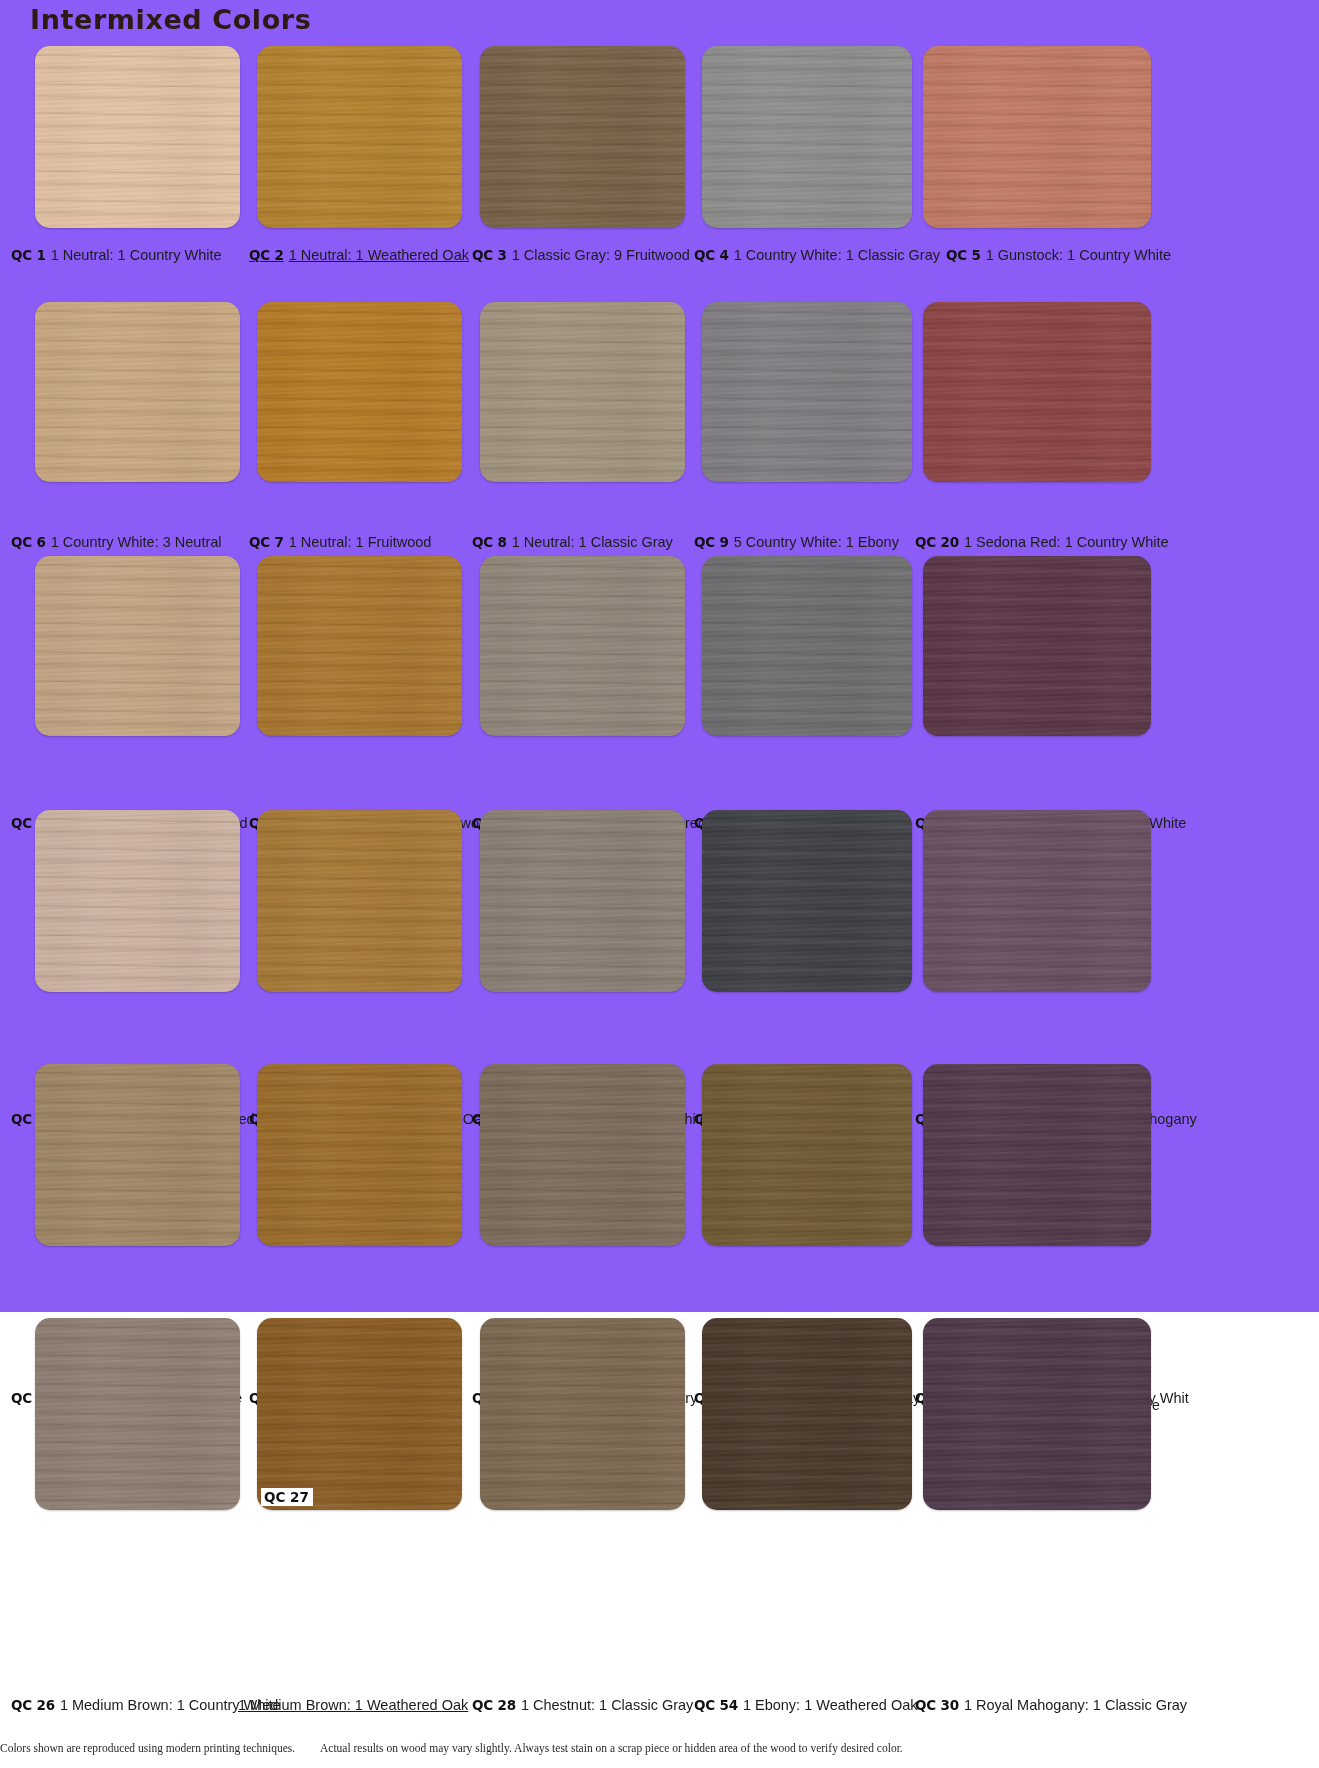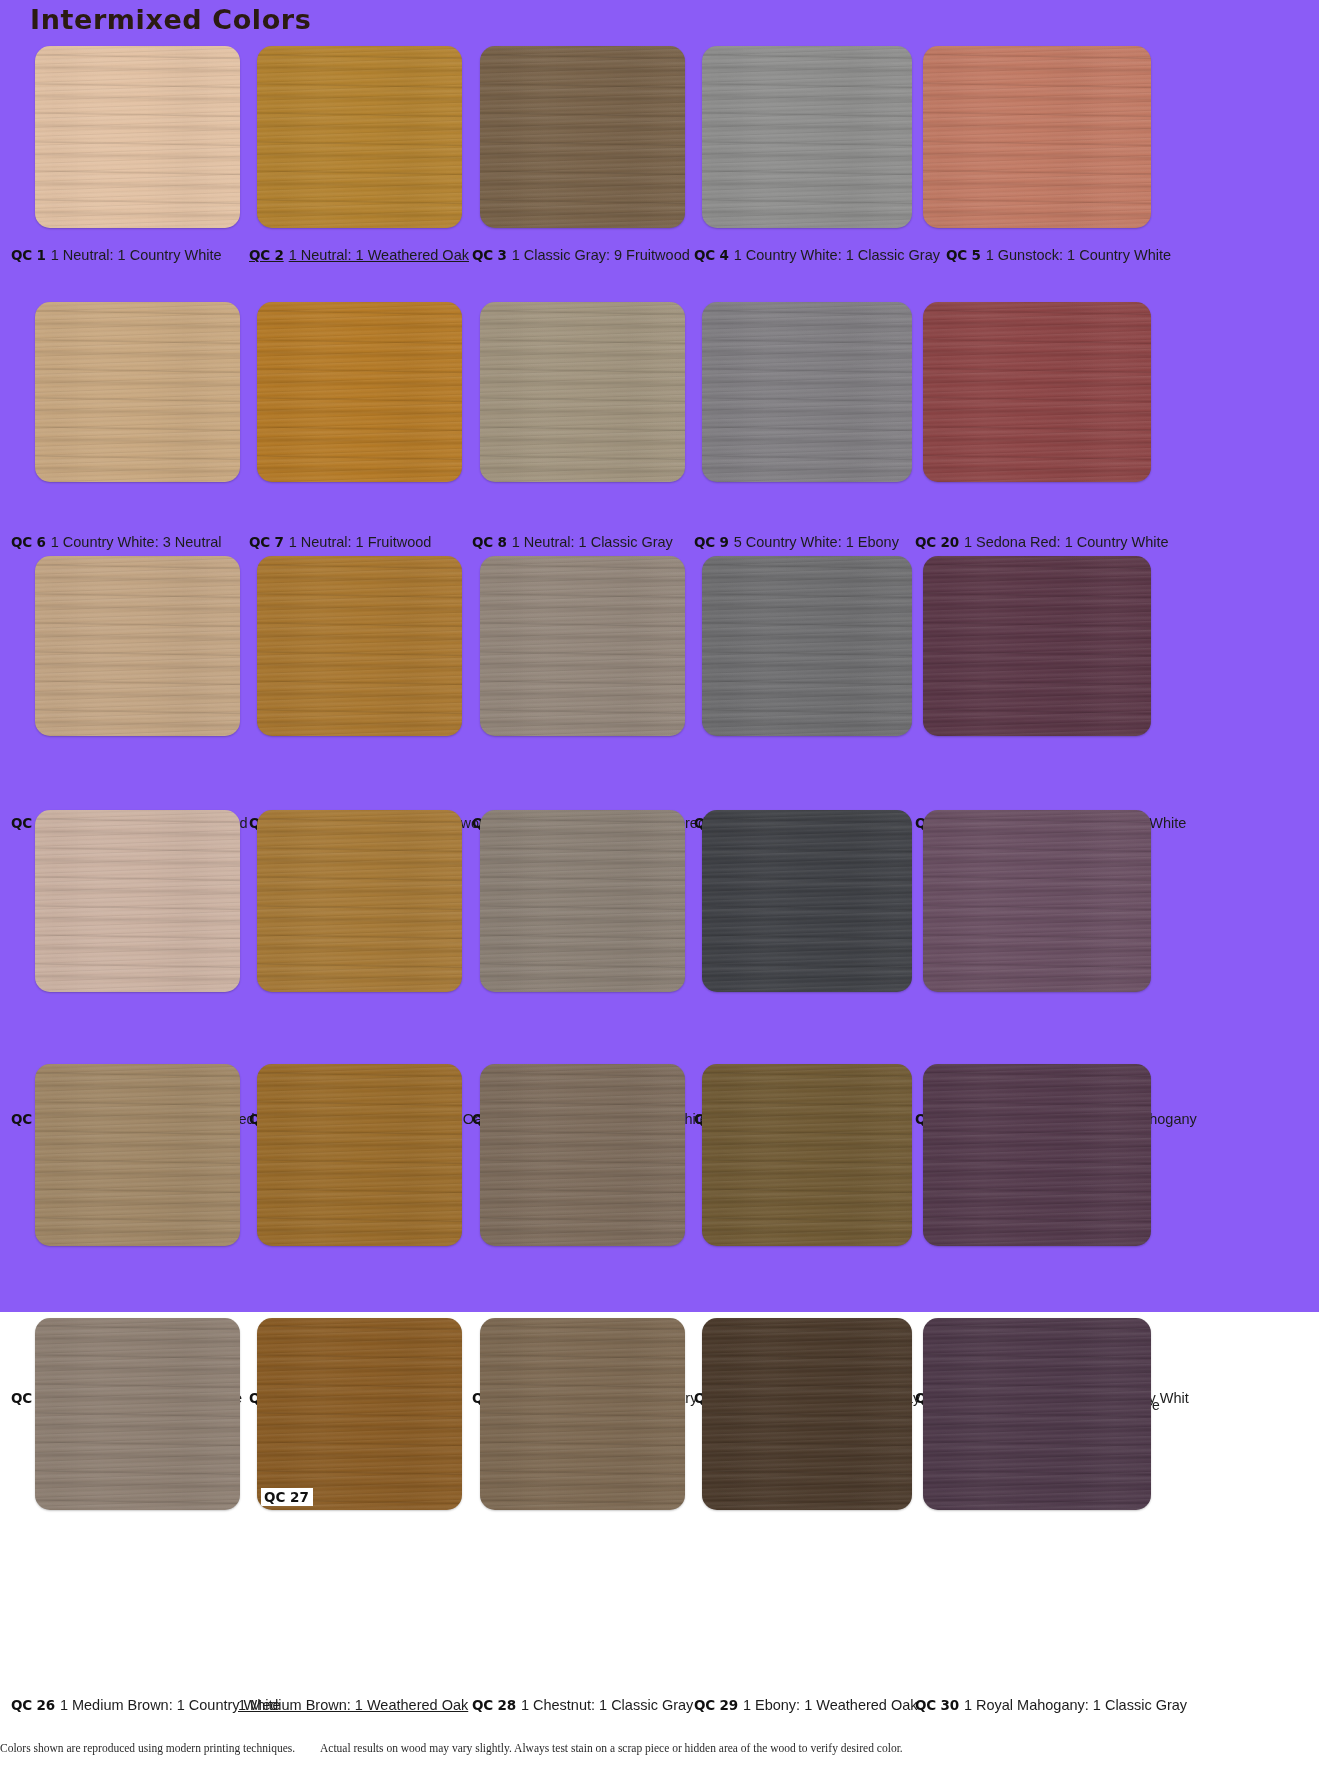--- a/index.html
+++ b/index.html
@@ -336,21 +336,21 @@
         <div class="swatch" style="height: 192px; background: rgb(125, 105, 82);">
           <div class="grain"></div>
         </div>
       </div>
       <div class="caption" style="left: 472px; top: 1696px;"><span class="code">QC 28</span><span class="desc">1 Chestnut: 1 Classic Gray</span></div>
       <div class="cell" style="left: 702px; top: 1318px; width: 210px;">
         <div class="swatch" style="height: 192px; background: rgb(75, 58, 43);">
           <div class="grain"></div>
         </div>
       </div>
-      <div class="caption" style="left: 694px; top: 1696px;"><span class="code">QC 29</span><span class="desc">1 Ebony: 1 Weathered Oak</span></div>
+      <div class="caption" style="left: 694px; top: 1696px;"><span class="code">QC 54</span><span class="desc">1 Ebony: 1 Weathered Oak</span></div>
       <div class="cell" style="left: 923px; top: 1318px; width: 228px;">
         <div class="swatch" style="height: 192px; background: rgb(78, 57, 74);">
           <div class="grain"></div>
         </div>
       </div>
       <div class="caption" style="left: 915px; top: 1696px;"><span class="code">QC 30</span><span class="desc">1 Royal Mahogany: 1 Classic Gray</span></div>
     </div>
 
   <div class="stray" id="stray" style="left: 1152px; top: 1397px;">e</div>
 

